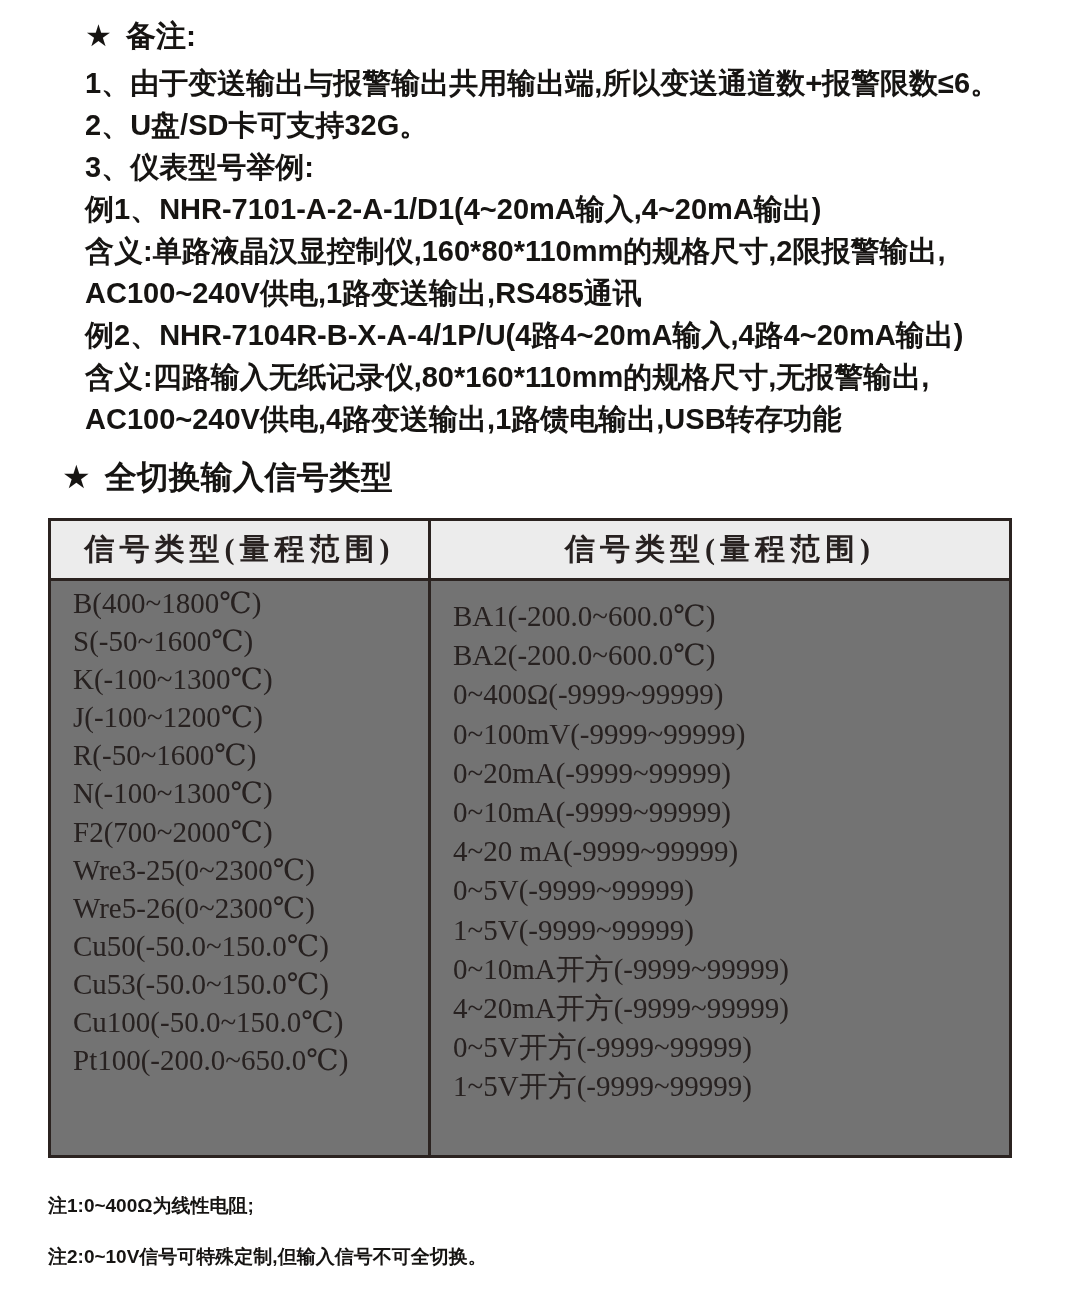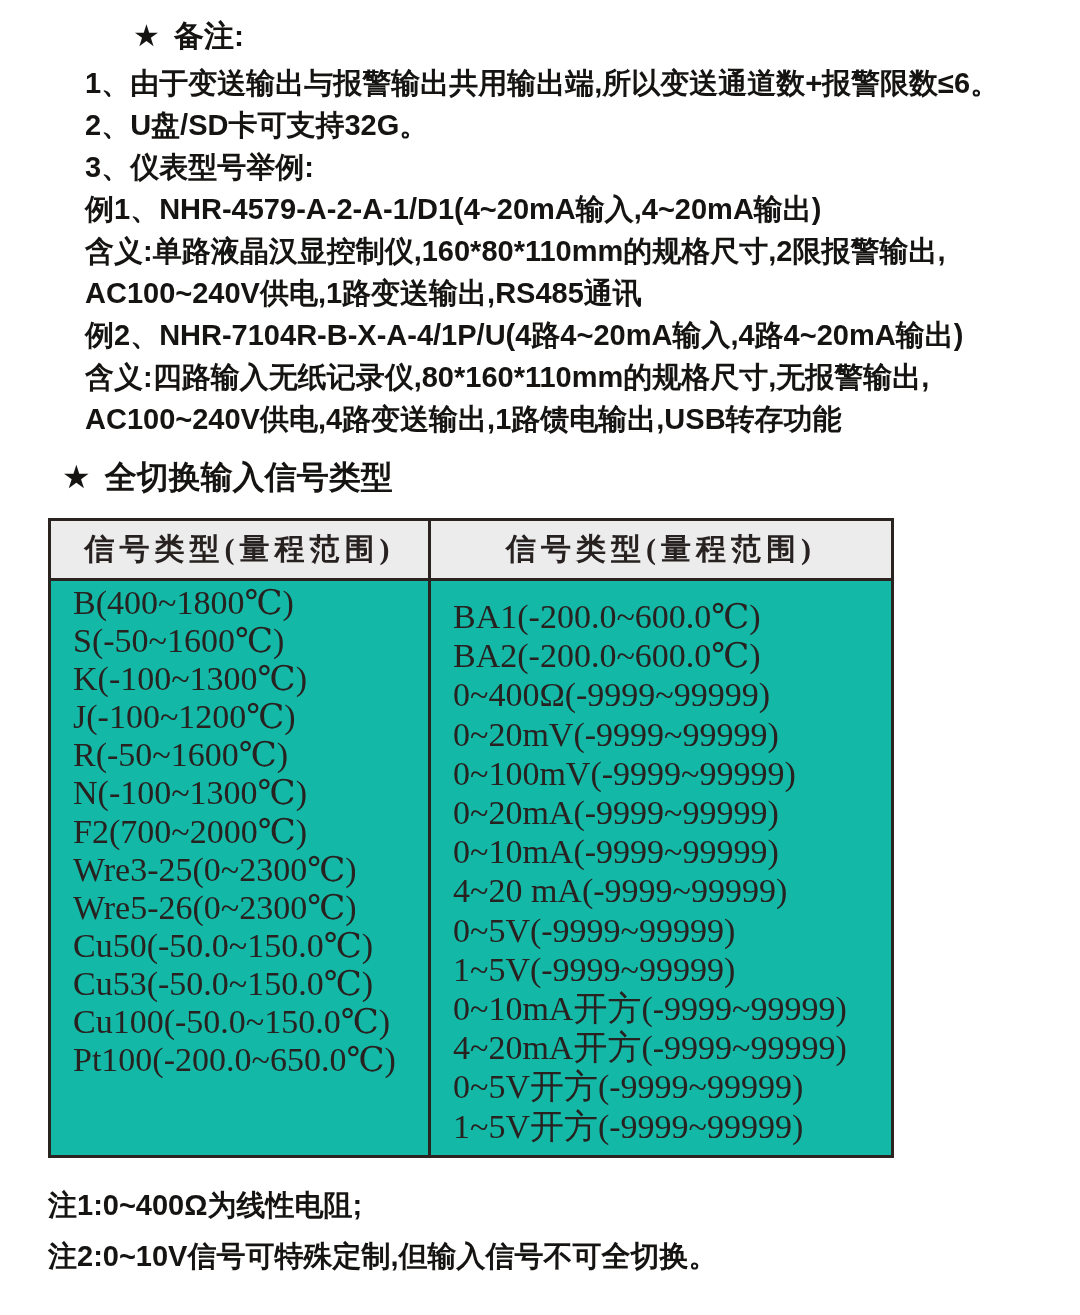--- a/index.html
+++ b/index.html
@@ -19,21 +19,20 @@
     position:absolute;
     left:85px;
     top:16px;
   }
   .notes-title {
     font-size:30px;
     font-weight:bold;
     line-height:40px;
     margin-bottom:6px;
     white-space:nowrap;
-    margin-left:48px;
   }
   .star {
     display:inline-block;
     margin-right:14px;
     font-weight:bold;
   }
   .note-line {
     font-size:29px;
     font-weight:bold;
     line-height:42px;
@@ -48,23 +47,23 @@
     font-size:32px;
     font-weight:bold;
     white-space:nowrap;
   }
 
   
   .signal-table {
     position:absolute;
     left:48px;
     top:518px;
-    width:846px;
+    width:964px;
     border:3px solid #2b2320;
-    background:#14b8a6;
+    background:#737373;
     font-family:"Liberation Serif","DejaVu Serif",serif;
     color:#272120;
   }
   .thead {
     display:flex;
     height:60px;
     background:#ececec;
     border-bottom:3px solid #2b2320;
   }
   .th {
@@ -85,53 +84,53 @@
   .col-left {
     width:380px;
     border-right:3px solid #2b2320;
     padding:3px 0 0 22px;
   }
   .col-right {
     flex:1;
     padding:16px 0 0 22px;
   }
   .cell-row {
-    font-size:34px;
+    font-size:29px;
     white-space:nowrap;
   }
   .col-left  .cell-row { line-height:38.1px; }
   .col-right .cell-row { line-height:39.2px; }
 
   
   .footnotes {
     position:absolute;
     left:48px;
     top:1180px;
   }
   .footnote-line {
-    font-size:29px;
+    font-size:19px;
     font-weight:bold;
     line-height:51px;
     white-space:nowrap;
   }
 </style>
 </head>
 <body>
 
 <div class="page">
 
   <div class="notes">
     <div class="notes-title">
       <span class="star">★</span><span>备注:</span>
     </div>
     <div>
         <div class="note-line">1、由于变送输出与报警输出共用输出端,所以变送通道数+报警限数≤6。</div>
         <div class="note-line">2、U盘/SD卡可支持32G。</div>
         <div class="note-line">3、仪表型号举例:</div>
-        <div class="note-line">例1、NHR-4579-A-2-A-1/D1(4~20mA输入,4~20mA输出)</div>
+        <div class="note-line">例1、NHR-7101-A-2-A-1/D1(4~20mA输入,4~20mA输出)</div>
         <div class="note-line">含义:单路液晶汉显控制仪,160*80*110mm的规格尺寸,2限报警输出,</div>
         <div class="note-line">AC100~240V供电,1路变送输出,RS485通讯</div>
         <div class="note-line">例2、NHR-7104R-B-X-A-4/1P/U(4路4~20mA输入,4路4~20mA输出)</div>
         <div class="note-line">含义:四路输入无纸记录仪,80*160*110mm的规格尺寸,无报警输出,</div>
         <div class="note-line">AC100~240V供电,4路变送输出,1路馈电输出,USB转存功能</div>
       </div>
   </div>
 
   <div class="section-title">
     <span class="star">★</span><span>全切换输入信号类型</span>
@@ -155,21 +154,20 @@
           <div class="cell-row">Wre5-26(0~2300℃)</div>
           <div class="cell-row">Cu50(-50.0~150.0℃)</div>
           <div class="cell-row">Cu53(-50.0~150.0℃)</div>
           <div class="cell-row">Cu100(-50.0~150.0℃)</div>
           <div class="cell-row">Pt100(-200.0~650.0℃)</div>
         </div>
       <div class="col-right">
           <div class="cell-row">BA1(-200.0~600.0℃)</div>
           <div class="cell-row">BA2(-200.0~600.0℃)</div>
           <div class="cell-row">0~400Ω(-9999~99999)</div>
-          <div class="cell-row">0~20mV(-9999~99999)</div>
           <div class="cell-row">0~100mV(-9999~99999)</div>
           <div class="cell-row">0~20mA(-9999~99999)</div>
           <div class="cell-row">0~10mA(-9999~99999)</div>
           <div class="cell-row">4~20 mA(-9999~99999)</div>
           <div class="cell-row">0~5V(-9999~99999)</div>
           <div class="cell-row">1~5V(-9999~99999)</div>
           <div class="cell-row">0~10mA开方(-9999~99999)</div>
           <div class="cell-row">4~20mA开方(-9999~99999)</div>
           <div class="cell-row">0~5V开方(-9999~99999)</div>
           <div class="cell-row">1~5V开方(-9999~99999)</div>

